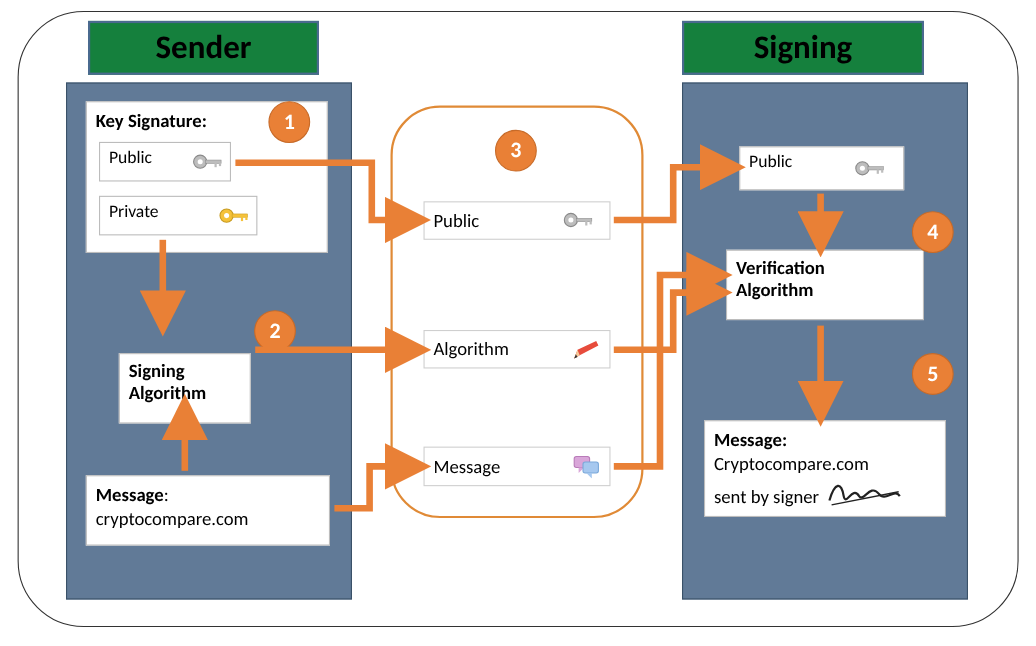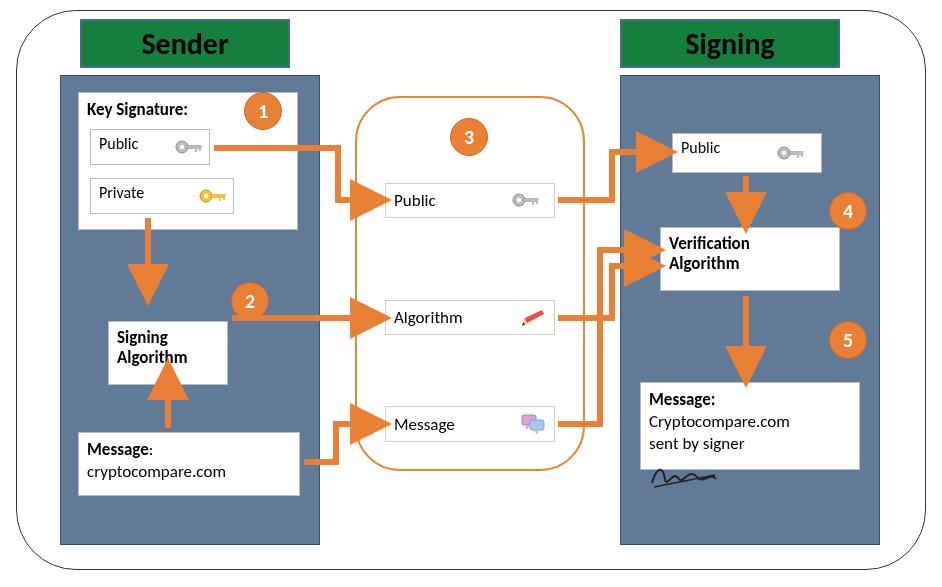--- a/index.html
+++ b/index.html
@@ -210,21 +210,21 @@
 </div>
 
 <div class="box" style="left:660px; top:227px; width:180px; height:64px; line-height:1.2;">
   <div class="bold">Verification</div>
   <div class="bold">Algorithm</div>
 </div>
 
 <div class="box" style="left:640px; top:382px; width:220px; height:88px; line-height:1.3;">
   <div class="bold">Message:</div>
   <div>Cryptocompare.com</div>
-  <div style="display:flex; align-items:flex-start; gap:6px;flex-direction:column;">
+  <div style="display:flex; align-items:flex-end; gap:6px;">
     <span>sent by signer</span>
     <svg class="sig-icon">
         <use href="#signature"></use>
       </svg>
   </div>
 </div>
 
 <div class="badge" style="left:244px; top:92px;">
     <span>1</span>
   </div>

